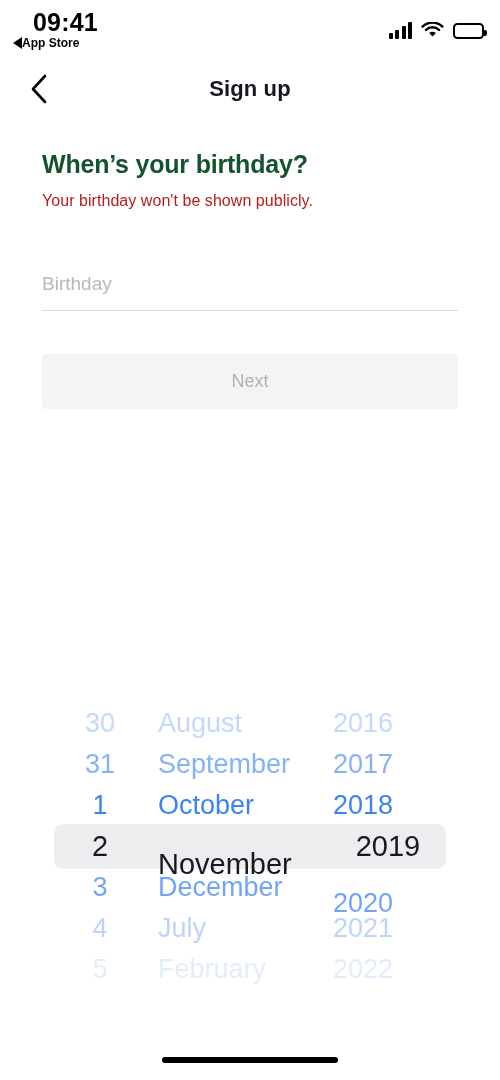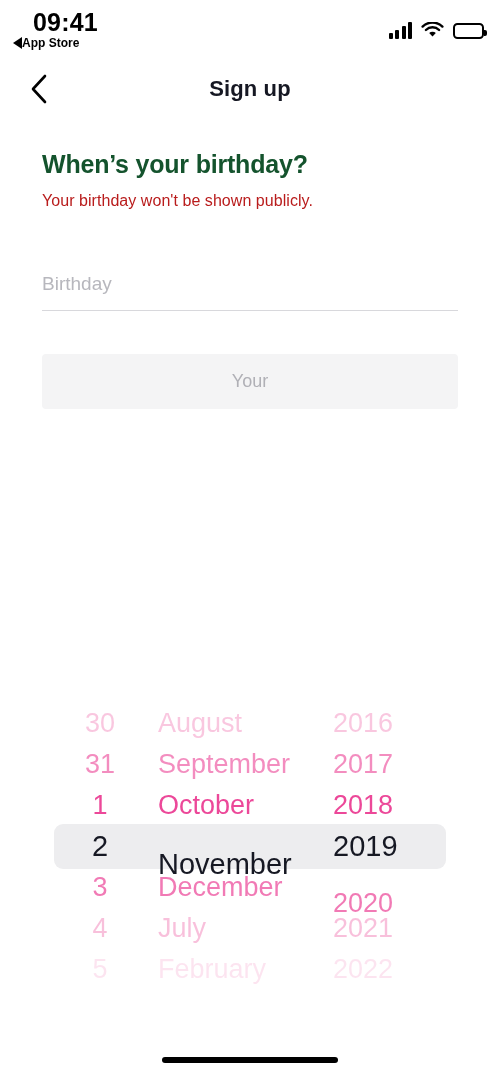--- a/index.html
+++ b/index.html
@@ -119,21 +119,21 @@
     position:absolute; left:0; top:0; width:500px; height:285px;
   }
   .wheel { position:absolute; top:0; height:285px; }
   .wheel-day   { left:60px;  width:80px;  }
   .wheel-month { left:158px; width:175px; }
   .wheel-year  { left:333px; width:110px; }
 
   .wheel-item {
     position:absolute; left:0; width:100%;
     height:41px; line-height:41px;
-    font-size:27px; color:#ec4899;
+    font-size:27px; color:#3b82f6;
     white-space:nowrap;
   }
   .wheel-day   .wheel-item { text-align:center; }
   .wheel-month .wheel-item { text-align:left; }
   .wheel-year  .wheel-item { text-align:left; }
 
   .wheel-item.selected {
     color:#161823;
     font-size:29px;
   }
@@ -187,21 +187,21 @@
     <div class="nav-title">Sign up</div>
   </div>
 
   <div class="headline">When’s your birthday?</div>
 
   <div class="subtitle">Your birthday won't be shown publicly.</div>
 
   <input class="field" type="text" placeholder="Birthday" style="">
   <div class="field-underline"></div>
 
-  <button class="next-button">Your</button>
+  <button class="next-button">Next</button>
 
   <div class="picker">
     <div class="picker-highlight"></div>
     <div class="picker-cols">
       <div class="wheel wheel-day">
           <div class="wheel-item" style="top: -38px; opacity: 0.1;">29</div>
           <div class="wheel-item" style="top: 3px; opacity: 0.3;">30</div>
           <div class="wheel-item" style="top: 44px; opacity: 0.62;">31</div>
           <div class="wheel-item" style="top: 85px; opacity: 1;">1</div>
           <div class="wheel-item selected" style="top: 126px;">2</div>
@@ -217,21 +217,21 @@
           <div class="wheel-item selected" style="top: 144px;">November</div>
           <div class="wheel-item" style="top: 167px; opacity: 0.72;">December</div>
           <div class="wheel-item" style="top: 208px; opacity: 0.34;">July</div>
           <div class="wheel-item" style="top: 249px; opacity: 0.14;">February</div>
         </div>
       <div class="wheel wheel-year">
           <div class="wheel-item" style="top: -38px; opacity: 0.1;">2015</div>
           <div class="wheel-item" style="top: 3px; opacity: 0.3;">2016</div>
           <div class="wheel-item" style="top: 44px; opacity: 0.62;">2017</div>
           <div class="wheel-item" style="top: 85px; opacity: 1;">2018</div>
-          <div class="wheel-item selected" style="top: 126px;">2019</div>
+          <div class="wheel-item selected" style="top: 126px; text-align: center;">2019</div>
           <div class="wheel-item" style="top: 183px; opacity: 0.72;">2020</div>
           <div class="wheel-item" style="top: 208px; opacity: 0.34;">2021</div>
           <div class="wheel-item" style="top: 249px; opacity: 0.14;">2022</div>
         </div>
     </div>
   </div>
 
   <div class="home-indicator"></div>
 </div>
 

